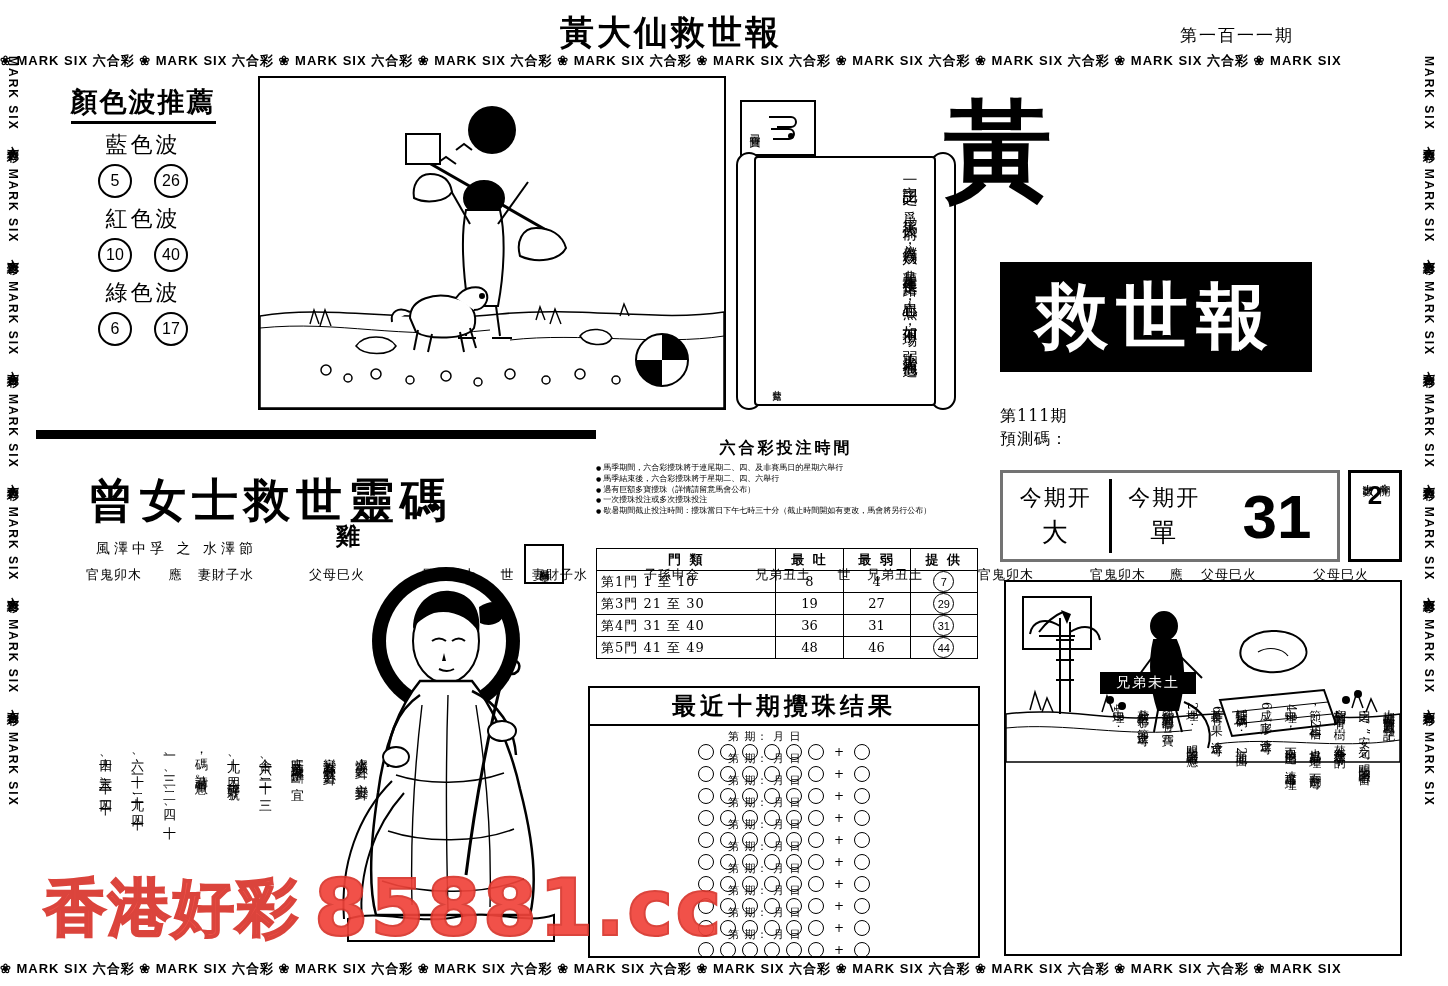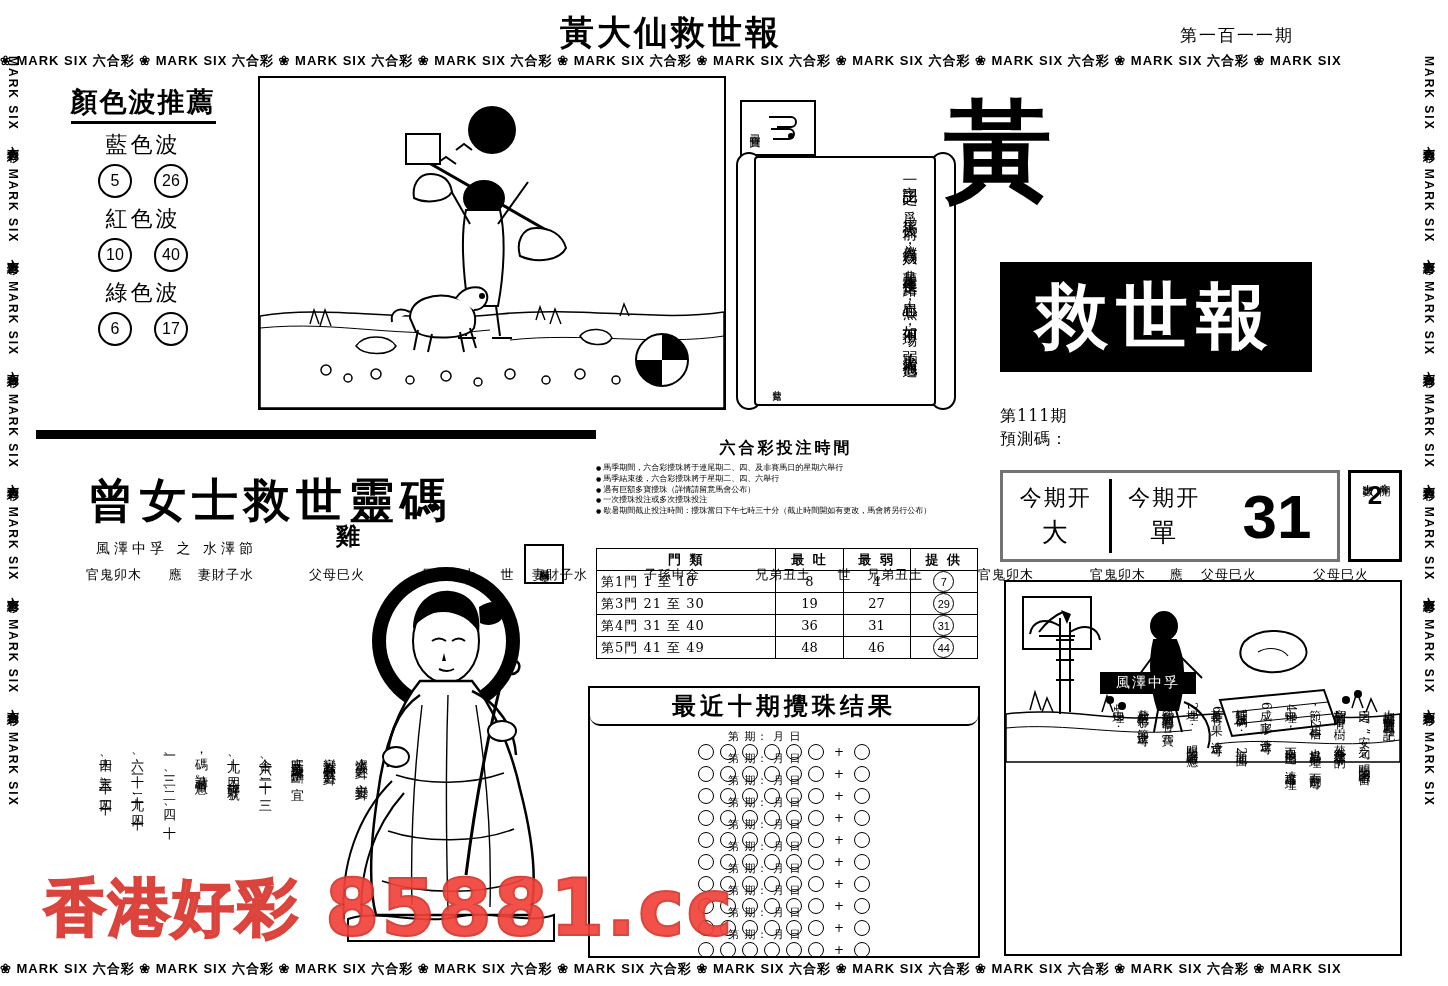--- a/index.html
+++ b/index.html
@@ -249,21 +249,21 @@
     font-family: "Liberation Sans", sans-serif; font-size: 11px;
   }
 
   
   .recent {
     position: absolute; left: 588px; top: 686px; width: 392px; height: 272px;
     border: 2px solid #000; background: #fff;
   }
   .recent-title {
     text-align: center; font-family: "DejaVu Serif", serif; font-weight: bold;
-    font-size: 24px; letter-spacing: 4px; border-bottom: 2px solid #000; padding: 2px 0; border-radius: 10px;
+    font-size: 24px; letter-spacing: 4px; border-bottom: 2px solid #000; padding: 2px 0;
   }
   .recent-rows { padding: 3px 4px 0 4px; }
   .recent-row {
     display: flex; align-items: center; height: 22px;
     font-family: "DejaVu Serif", serif; font-size: 11px; flex-direction: column;
   }
   .recent-row .lbl { width: 112px; letter-spacing: 1px; white-space: nowrap; }
   .recent-row .circles { display: flex; gap: 6px; align-items: center; }
   .recent-row .circles i {
     display: block; width: 16px; height: 16px; border: 1.2px solid #000; border-radius: 50%;
@@ -297,21 +297,21 @@
   .watermark {
     position: absolute; left: 44px; top: 862px; width: 880px; height: 92px;
     font-family: "DejaVu Sans", sans-serif; font-weight: bold;
     color: #f0433a;
     font-size: 70px; letter-spacing: 2px;
     display: flex; align-items: center;
     -webkit-text-stroke: 2px #d8352c;
     opacity: .92;
     white-space: nowrap;
   }
-  .watermark .cn { font-size: 62px; margin-right: 25px; }
+  .watermark .cn { font-size: 62px; margin-right: 14px; }
   .watermark .num { font-size: 78px; }
 
   
   svg { display: block; }
 </style>
 </head>
 <body>
 
 <div class="page">
 
@@ -824,21 +824,21 @@
     </svg>
   </div>
 
   <div class="ri-stamp">
     <svg width="44" height="34" viewBox="0 0 44 34">
       <path d="M4 26 C10 18 18 10 28 6" fill="none" stroke="#000" stroke-width="2"></path>
       <path d="M26 4 l10 4 l-4 10 z" fill="#000"></path>
       <path d="M4 30 h36" stroke="#000" stroke-width="2"></path>
     </svg>
   </div>
-  <div class="ri-badge">風澤中孚</div>
+  <div class="ri-badge">兄弟未土</div>
 
   <div class="ri-vtext">
     <div class="vc">上期帖尋寶圖藏有一字記</div>
     <div class="vc">之曰：“安”之句，明眼的讀者留</div>
     <div class="vc">意到圖中有2樹，若然連念竹子的4</div>
     <div class="vc">節，相信24也好易中埋，而翻念可</div>
     <div class="vc">中埋42，而猴的尾巴，連念可中埋</div>
     <div class="vc">成6字形，連念可</div>
     <div class="vc">特別號碼16．而地面2</div>
     <div class="vc">草長有6果，連念可</div>

